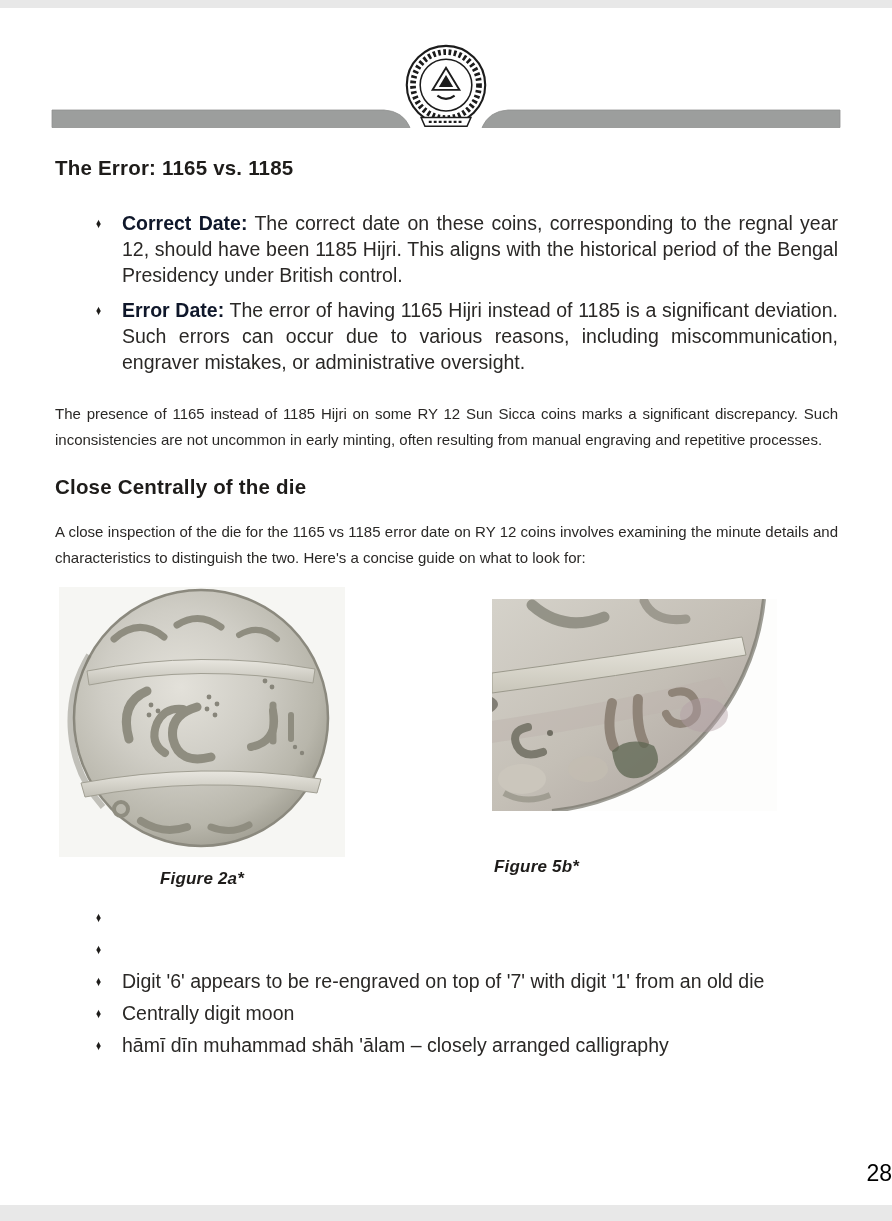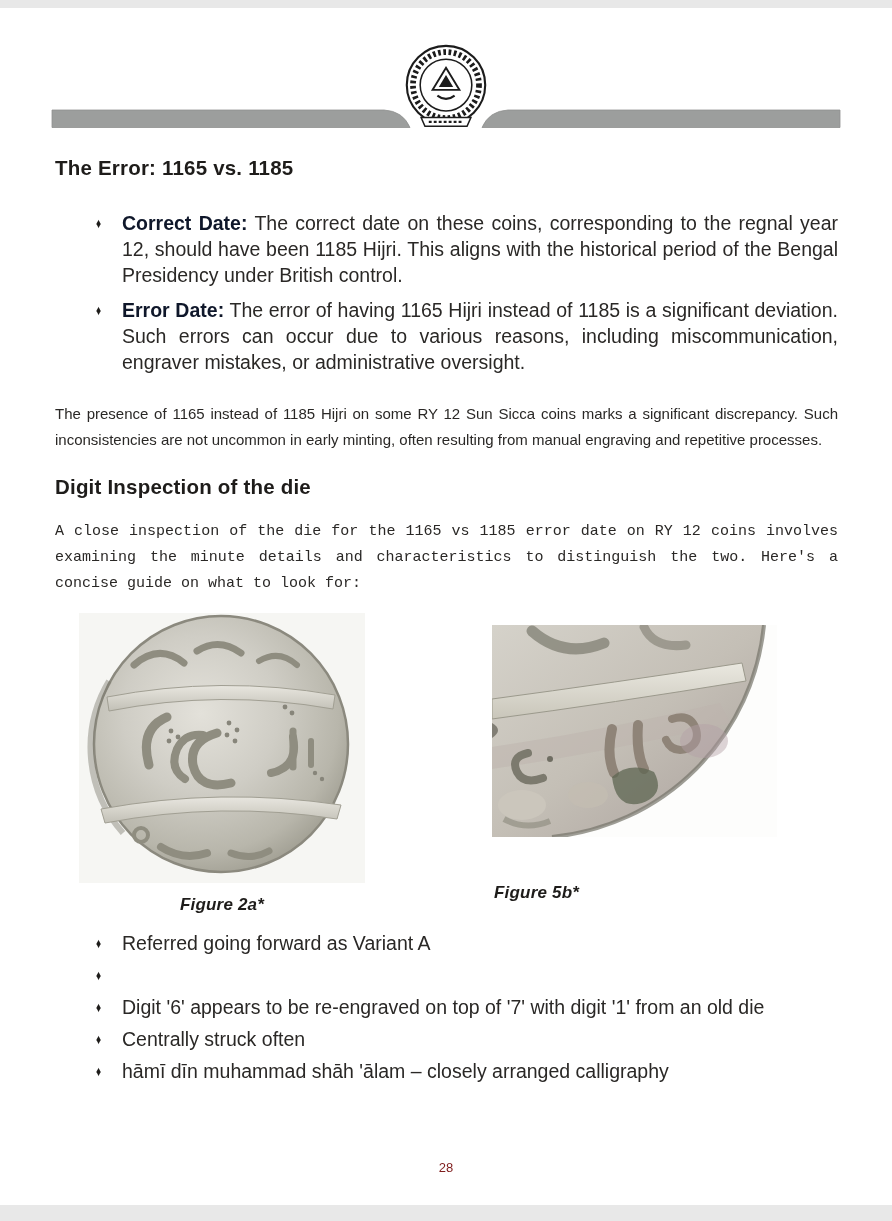--- a/index.html
+++ b/index.html
@@ -22,55 +22,55 @@
   .content {
     position:absolute; left:55px; top:148px; width:783px;
   }
   h1, h2 {
     font-size:20.5px; line-height:24px; font-weight:bold; color:#1e1c1a;
     margin:0 0 30px 0; letter-spacing:0.2px;
   }
   h2 { margin:0 0 20px 0; }
   p { font-size:15px; line-height:26px; margin:0; text-align:justify; }
   p.spaced-after { margin-bottom:22px; }
-  p.inspect { margin-bottom:16px;font-family:Liberation Mono, monospace; }
+  p.inspect { margin-bottom:16px; }
 
   ul.bullets { list-style:none; margin:0 0 26px 0; padding:0; }
   ul.bullets li { position:relative; padding-left:67px; margin-bottom:9px; }
   ul.bullets li:last-child { margin-bottom:0; }
   .diamond {
     position:absolute; left:40px; top:4px;
     font-size:14px; color:#1e1c1a; line-height:18px;
     display:inline-block; transform:scaleX(.72);
   }
   .li-text { text-align:justify; font-size:19.5px; line-height:26px; }
   .li-lead { font-weight:bold; color:#0f172a; }
 
   
   .figures { position:relative; height:300px; }
   figure { margin:0; position:absolute; }
-  .fig-a { left:24px; top:0; width:286px; }
+  .fig-a { left:4px; top:0; width:286px; }
   .fig-b { left:437px; top:12px; width:285px; }
   figcaption {
     font-size:17px; font-weight:bold; font-style:italic; color:#1e1c1a;
     letter-spacing:0.2px;
   }
   .fig-a figcaption { text-align:center; margin-top:8px; }
   .fig-b figcaption { text-align:left; margin-top:42px; padding-left:2px; }
 
   
   ul.variants { list-style:none; margin:14px 0 0 0; padding:0; }
   ul.variants li { position:relative; padding-left:67px; height:32px; }
   ul.variants .diamond { top:7px; }
   ul.variants .v-text { font-size:19.5px; line-height:32px; white-space:nowrap; }
 
   
   .page-number {
     position:absolute; left:0; top:1152px; width:100%;
-    text-align:center; font-size:13px; color:#7f1d1d;
+    text-align:right; font-size:23px; color:#000000;
   }
 </style>
 </head>
 <body>
 
 <div class="page">
 
   <svg class="logo" viewBox="0 0 92 94" aria-hidden="true">
     <circle cx="46" cy="45" r="41" fill="#ffffff" stroke="#1c1c1c" stroke-width="2.2"></circle>
     <circle cx="46" cy="45" r="34.5" fill="none" stroke="#1c1c1c" stroke-width="6" stroke-dasharray="2.8 2.7"></circle>
@@ -97,21 +97,21 @@
         <div class="li-text"><span class="li-lead">Correct Date:</span> <span>The correct date on these coins, corresponding to the regnal year 12, should have been 1185 Hijri. This aligns with the historical period of the Bengal Presidency under British control.</span></div>
       </li>
       <li>
         <span class="diamond">♦</span>
         <div class="li-text"><span class="li-lead">Error Date:</span> <span>The error of having 1165 Hijri instead of 1185 is a significant deviation. Such errors can occur due to various reasons, including miscommunication, engraver mistakes, or administrative oversight.</span></div>
       </li>
     </ul>
 
     <p class="spaced-after">The presence of 1165 instead of 1185 Hijri on some RY 12 Sun Sicca coins marks a significant discrepancy. Such inconsistencies are not uncommon in early minting, often resulting from manual engraving and repetitive processes.</p>
 
-    <h2>Digit Inspection of the die</h2>
+    <h2>Close Centrally of the die</h2>
 
     <p class="inspect">A close inspection of the die for the 1165 vs 1185 error date on RY 12 coins involves examining the minute details and characteristics to distinguish the two. Here's a concise guide on what to look for:</p>
 
     <div class="figures">
 
       <figure class="fig-a">
         <svg width="286" height="270" viewBox="0 0 286 270" aria-hidden="true">
           <defs>
             <radialGradient id="gA" cx="42%" cy="38%" r="68%">
               <stop offset="0" stop-color="#e3e1da"></stop>
@@ -190,32 +190,31 @@
           <path d="M12,194 q22,12 46,2" stroke="#8a887c" stroke-width="6" fill="none" opacity="0.6"></path>
           <path d="M0,98 q12,7 0,15 Z" fill="#6e6c62" opacity="0.8"></path>
         </svg>
         <figcaption>Figure 5b*</figcaption>
       </figure>
     </div>
 
     <ul class="variants">
       <li>
         <span class="diamond">♦</span>
-        <span class="v-text">Referred going forward as Variant A</span>
       </li>
       <li>
         <span class="diamond">♦</span>
       </li>
       <li>
         <span class="diamond">♦</span>
         <span class="v-text">Digit '6' appears to be re-engraved on top of '7' with digit '1' from an old die</span>
       </li>
       <li>
         <span class="diamond">♦</span>
-        <span class="v-text">Centrally struck often</span>
+        <span class="v-text">Centrally digit moon</span>
       </li>
       <li>
         <span class="diamond">♦</span>
         <span class="v-text">hāmī dīn muhammad shāh 'ālam – closely arranged calligraphy</span>
       </li>
     </ul>
 
   </div>
 
   <div class="page-number">28</div>

